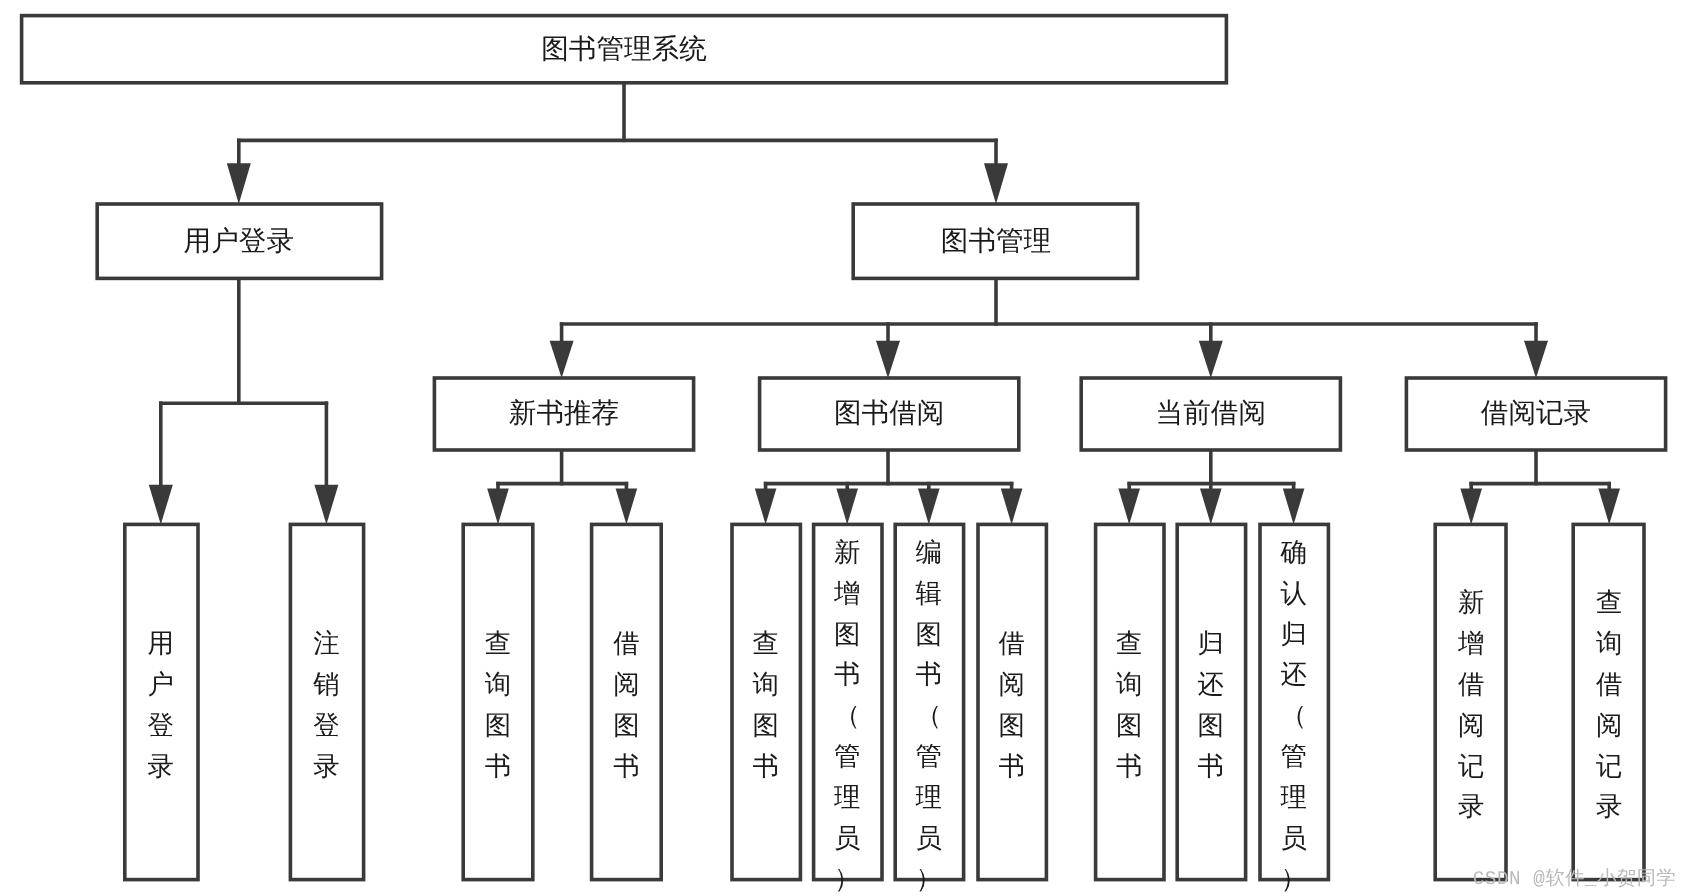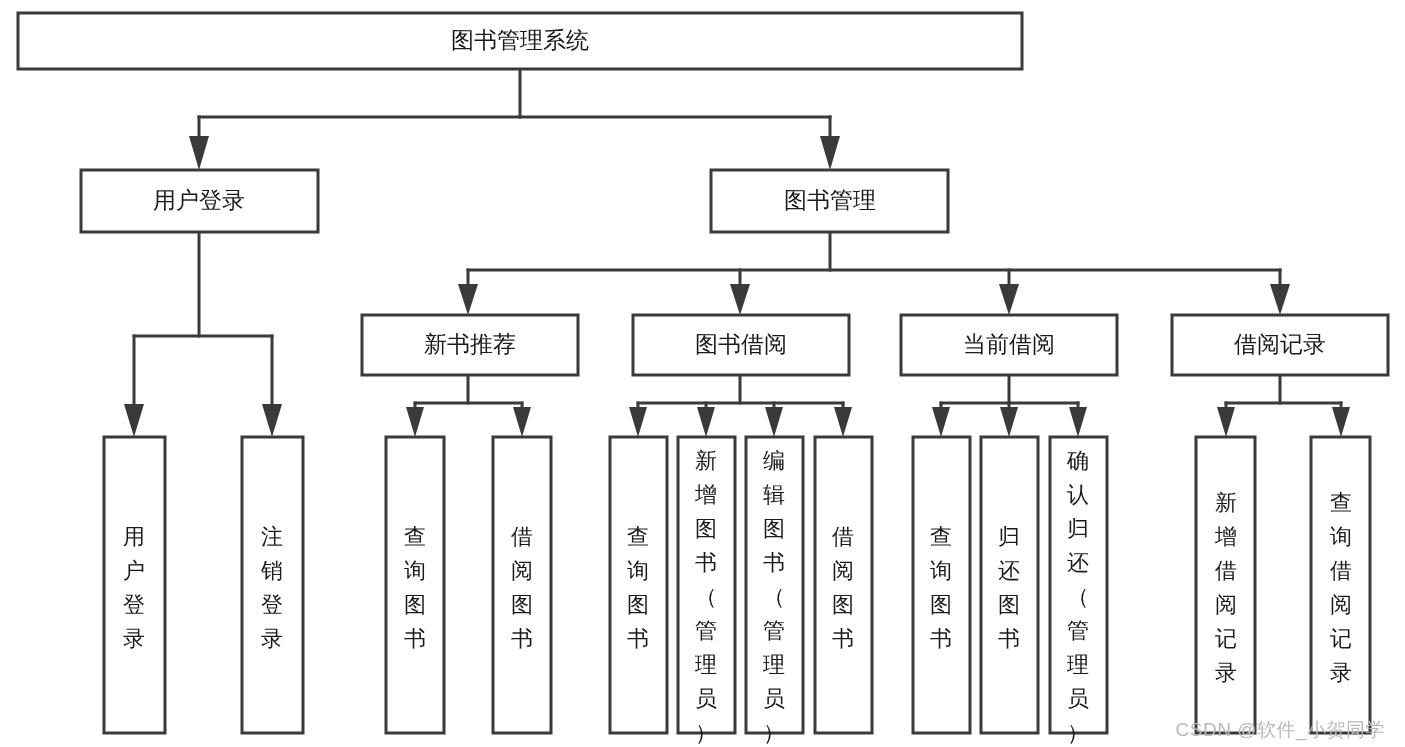--- a/index.html
+++ b/index.html
@@ -48,24 +48,24 @@
     dominant-baseline: middle;
   }
   .node-label-v {
     font-family: "Liberation Sans", "DejaVu Sans", sans-serif;
     font-size: 22px;
     fill: #1a1a1a;
     text-anchor: middle;
   }
   .watermark {
     position: absolute;
-    right: 20px;
+    right: 8px;
     bottom: 4px;
-    font-family: Liberation Sans, sans-serif;
-    font-size: 19px;
+    font-family: Liberation Mono, monospace;
+    font-size: 16px;
     color: #b9b9b9;
     white-space: nowrap;
     letter-spacing: 0.5px;
     pointer-events: none;
   }
 </style>
 </head>
 <body>
 
 <div id="diagram-root">

